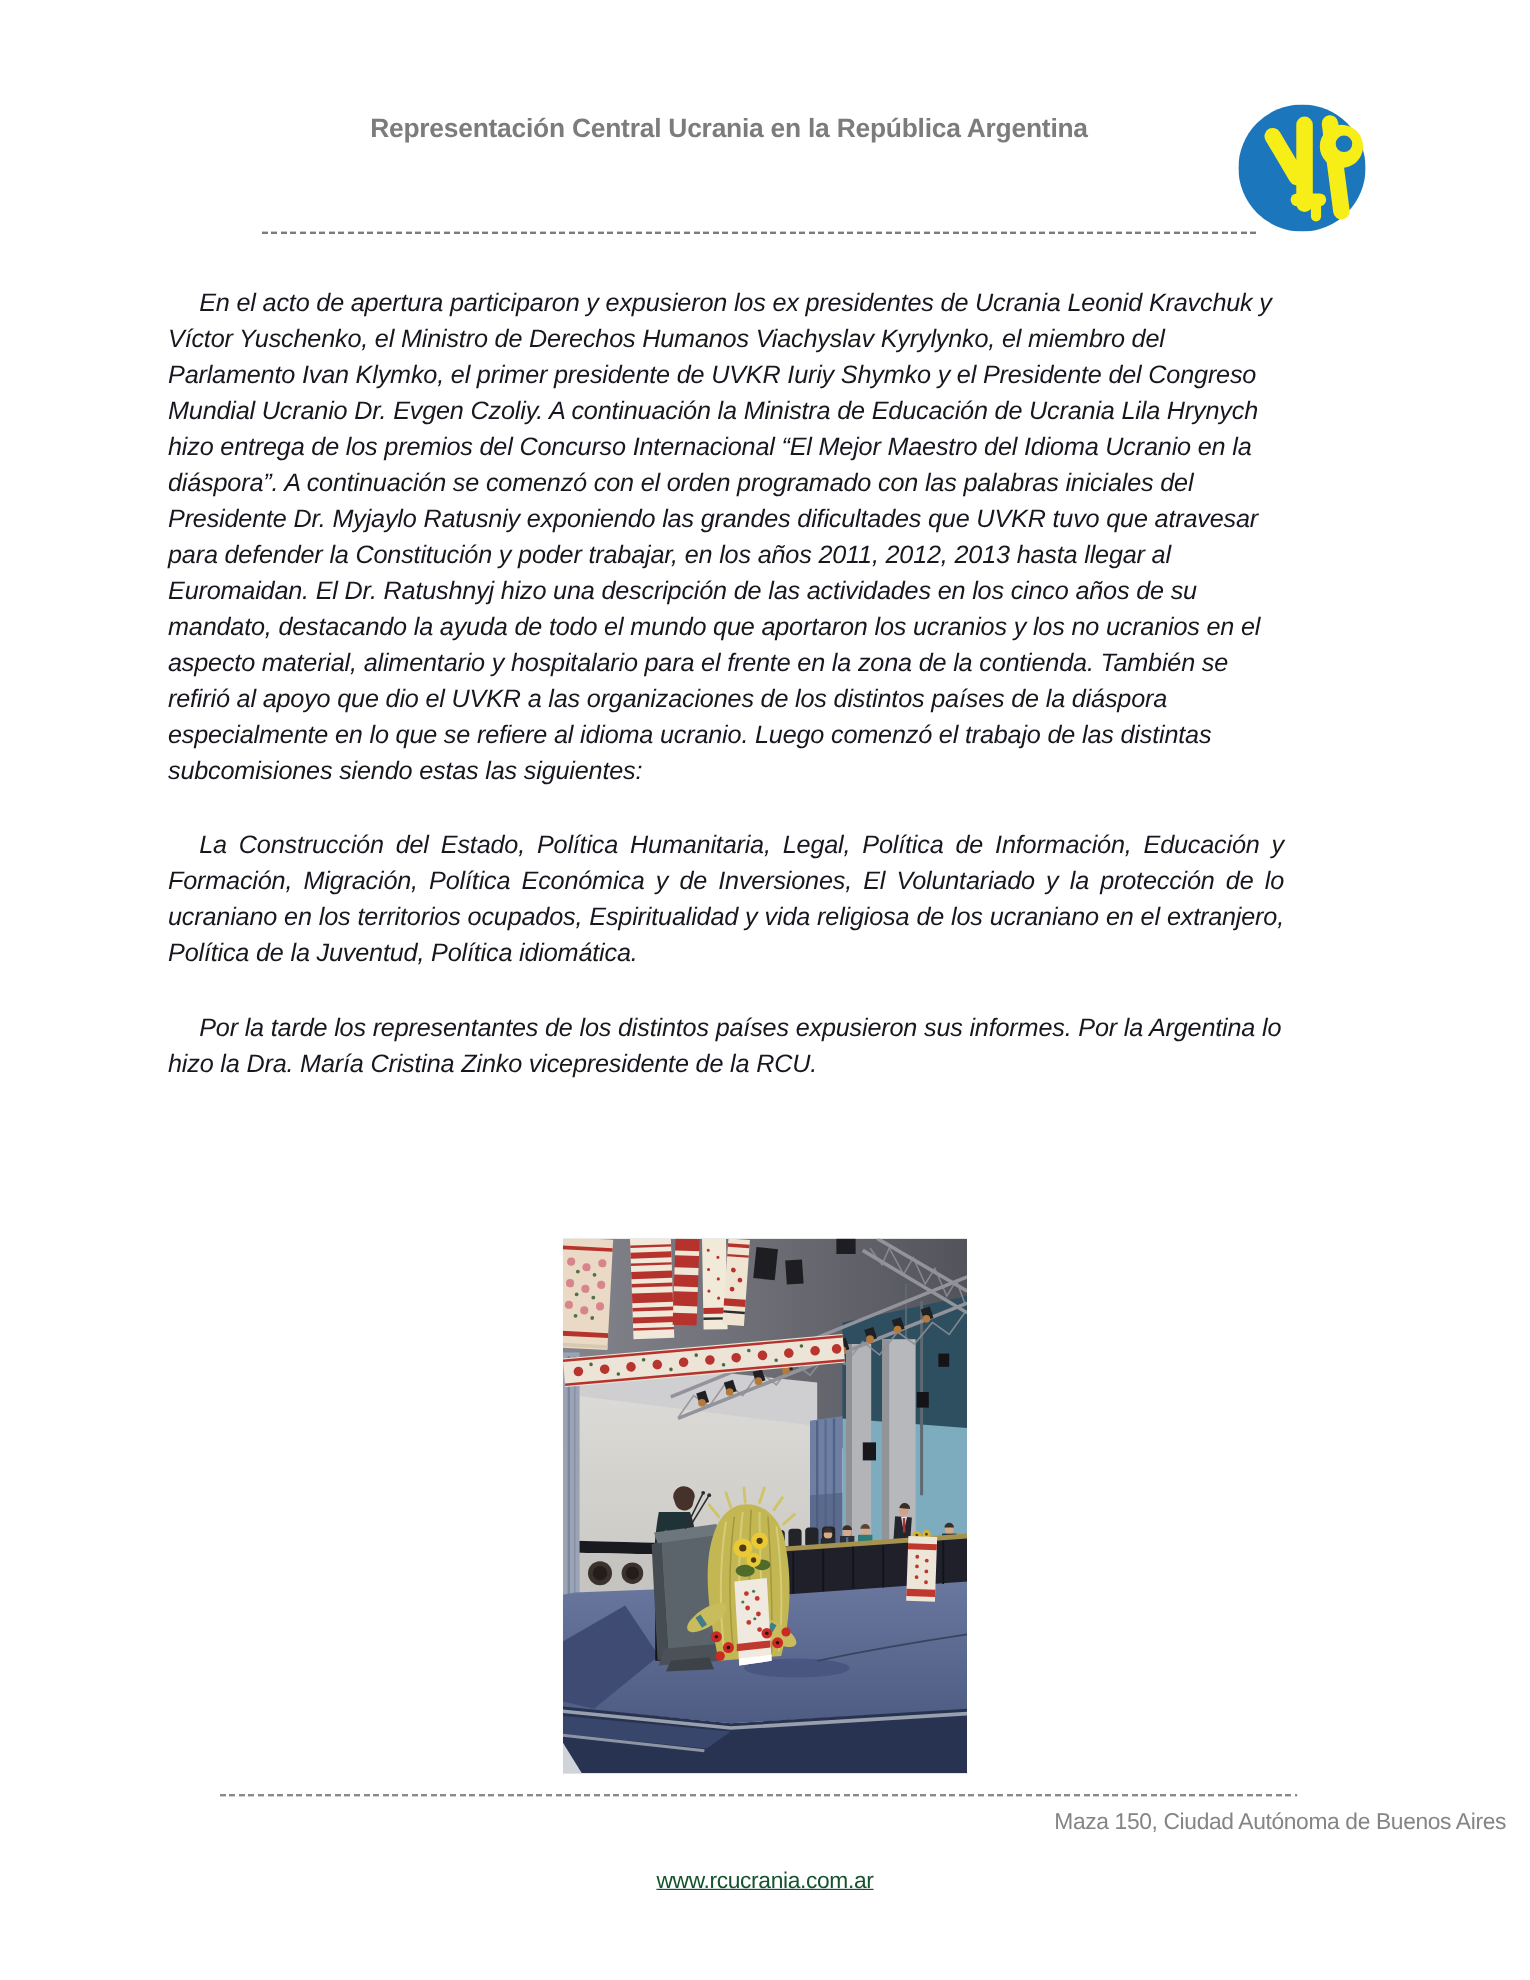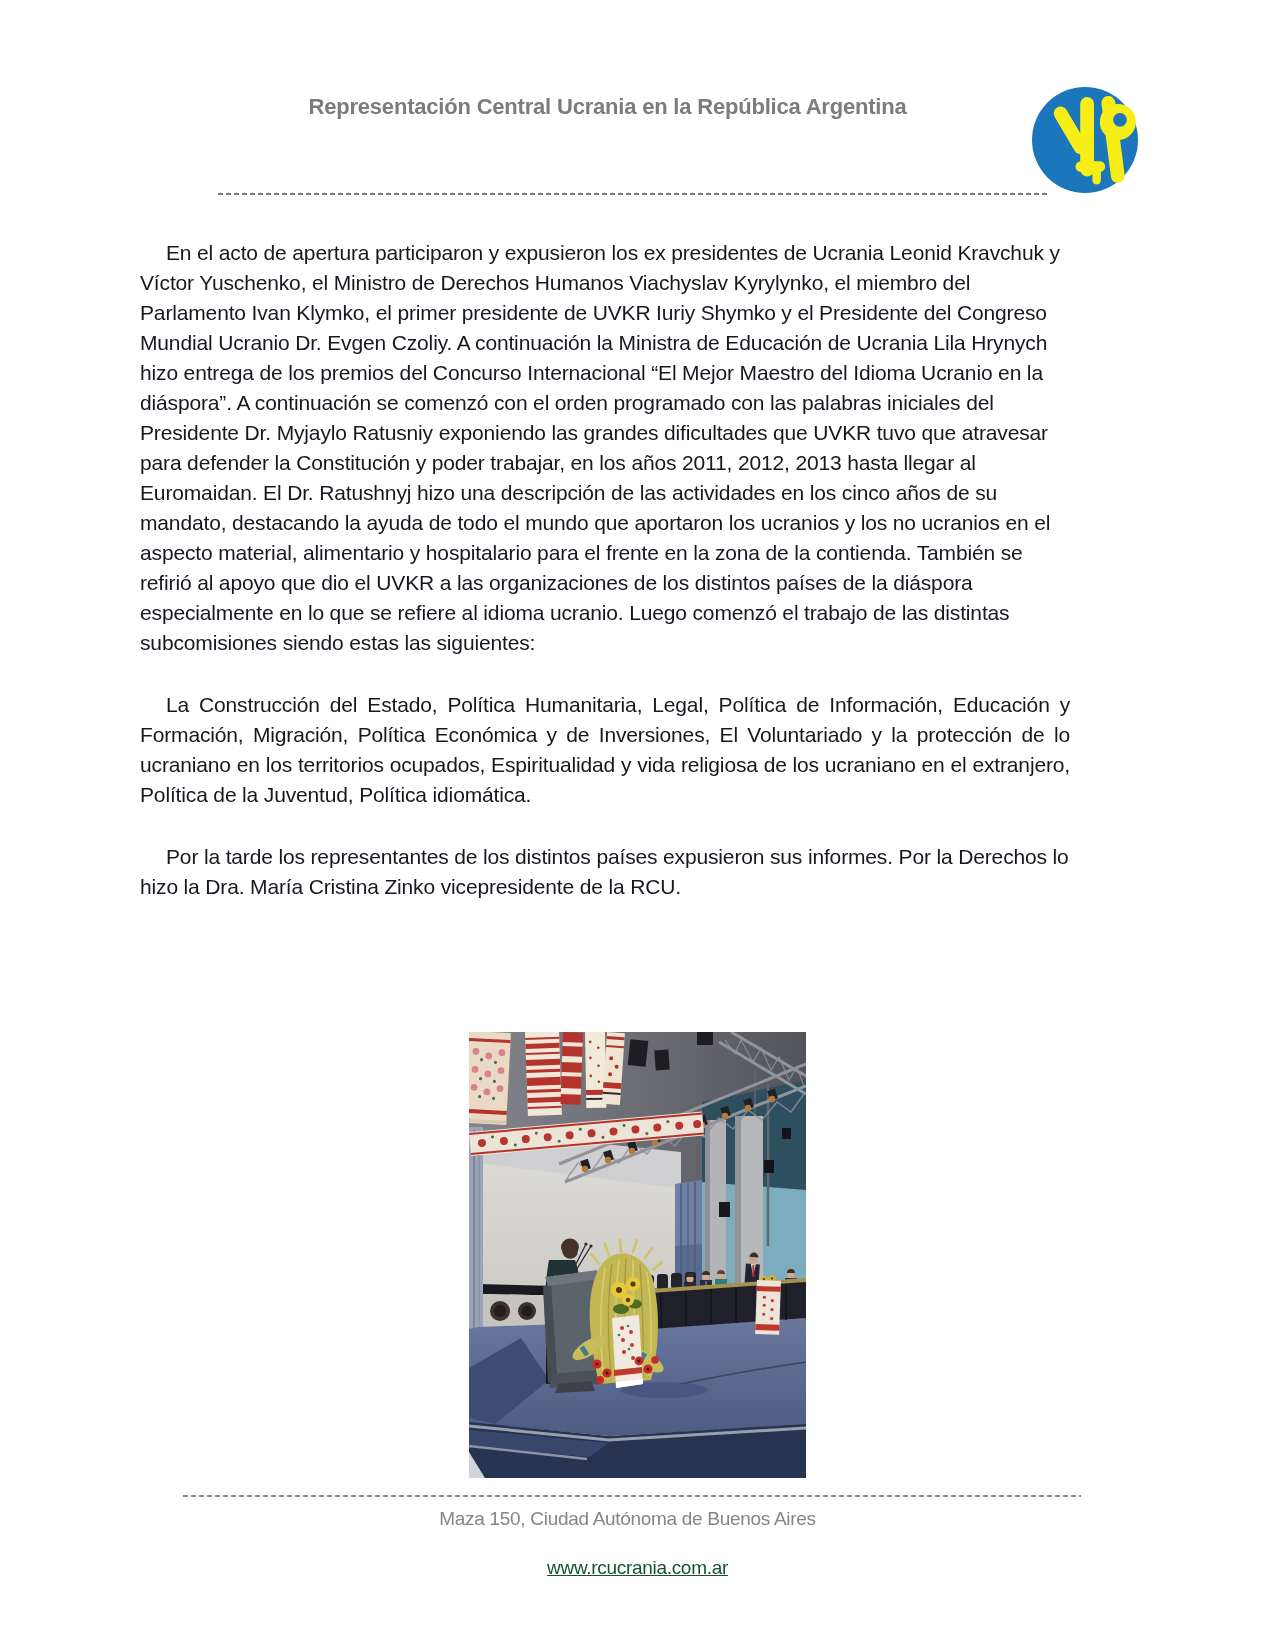--- a/index.html
+++ b/index.html
@@ -10,32 +10,32 @@
   .hdr-title{position:absolute;left:140px;width:935px;text-align:center;
              font-weight:bold;font-size:22px;line-height:26px;color:#7c7c7c;letter-spacing:-0.2px;}
   .hdr-title.es{top:94px;}
   .hdr-title.uk{top:149px;}
   .hdr-divider{position:absolute;left:218px;top:193px;width:830px;height:2px;
                background:repeating-linear-gradient(90deg,#7b7b7b 0 5px,transparent 5px 8px);}
   .logo{position:absolute;left:1032px;top:87px;width:106px;height:106px;z-index:3;}
 
   
   .doc-body{position:absolute;left:140px;top:238px;width:930px;
-            font-size:21px;line-height:30px;color:#17171f;letter-spacing:-0.15px;}
+            font-style:italic;font-size:21px;line-height:30px;color:#17171f;letter-spacing:-0.15px;}
   .doc-body p{margin:0 0 32px 0;text-indent:26px;text-align:left;}
   .doc-body p.justify{text-align:justify;}
 
   
   .photo{position:absolute;left:469px;top:1032px;width:337px;height:446px;overflow:hidden;}
   .photo svg{display:block;}
 
   
   .ftr-divider{position:absolute;left:183px;top:1495px;width:898px;height:2px;
                background:repeating-linear-gradient(90deg,#8a8a8a 0 5px,transparent 5px 8px);}
-  .ftr-line{position:absolute;left:0;width:1255px;text-align:center;color:#858585;
+  .ftr-line{position:absolute;left:0;width:1255px;text-align:right;color:#858585;
             font-size:19px;line-height:23px;letter-spacing:-0.3px;}
   .ftr-line.l1{top:1507px;}
   .ftr-line.l2{top:1532px;}
   .ftr-link-wrap{position:absolute;left:0;width:1275px;top:1557px;text-align:center;}
   .ftr-link-wrap a{color:#14532d;font-size:19px;letter-spacing:-0.3px;text-decoration:underline;cursor:pointer;}
 </style>
 </head>
 <body>
 
 <div class="page">
@@ -54,21 +54,21 @@
         <line x1="72" y1="15" x2="81" y2="84" stroke-width="13"></line>
       </g>
       <circle cx="81" cy="33" r="17" fill="#f8ee17"></circle>
       <circle cx="83" cy="31" r="6.5" fill="#1b76bc"></circle>
     </svg>
   </div>
 
   <div class="doc-body">
     <p>En el acto de apertura participaron y expusieron los ex presidentes de Ucrania Leonid Kravchuk y Víctor Yuschenko, el Ministro de Derechos Humanos Viachyslav Kyrylynko, el miembro del Parlamento Ivan Klymko, el primer presidente de UVKR Iuriy Shymko y el Presidente del Congreso Mundial Ucranio Dr. Evgen Czoliy. A continuación la Ministra de Educación de Ucrania Lila Hrynych hizo entrega de los premios del Concurso Internacional “El Mejor Maestro del Idioma Ucranio en la diáspora”. A continuación se comenzó con el orden programado con las palabras iniciales del Presidente Dr. Myjaylo Ratusniy exponiendo las grandes dificultades que UVKR tuvo que atravesar para defender la Constitución y poder trabajar, en los años 2011, 2012, 2013 hasta llegar al Euromaidan. El Dr. Ratushnyj hizo una descripción de las actividades en los cinco años de su mandato, destacando la ayuda de todo el mundo que aportaron los ucranios y los no ucranios en el aspecto material, alimentario y hospitalario para el frente en la zona de la contienda. También se refirió al apoyo que dio el UVKR a las organizaciones de los distintos países de la diáspora especialmente en lo que se refiere al idioma ucranio. Luego comenzó el trabajo de las distintas subcomisiones siendo estas las siguientes:</p>
     <p class="justify">La Construcción del Estado, Política Humanitaria, Legal, Política de Información, Educación y Formación, Migración, Política Económica y de Inversiones, El Voluntariado y la protección de lo ucraniano en los territorios ocupados, Espiritualidad y vida religiosa de los ucraniano en el extranjero, Política de la Juventud, Política idiomática.</p>
-    <p>Por la tarde los representantes de los distintos países expusieron sus informes. Por la Derechos lo hizo la Dra. María Cristina Zinko vicepresidente de la RCU.</p>
+    <p>Por la tarde los representantes de los distintos países expusieron sus informes. Por la Argentina lo hizo la Dra. María Cristina Zinko vicepresidente de la RCU.</p>
   </div>
 
   <div class="photo">
     <svg width="337" height="446" viewBox="0 0 337 446">
       <defs>
         <linearGradient id="ceil" x1="0" y1="0" x2="1" y2="0">
           <stop offset="0" stop-color="#84848c"></stop>
             <stop offset="0.55" stop-color="#6a6a72"></stop>
             <stop offset="1" stop-color="#53535b"></stop>
         </linearGradient>

